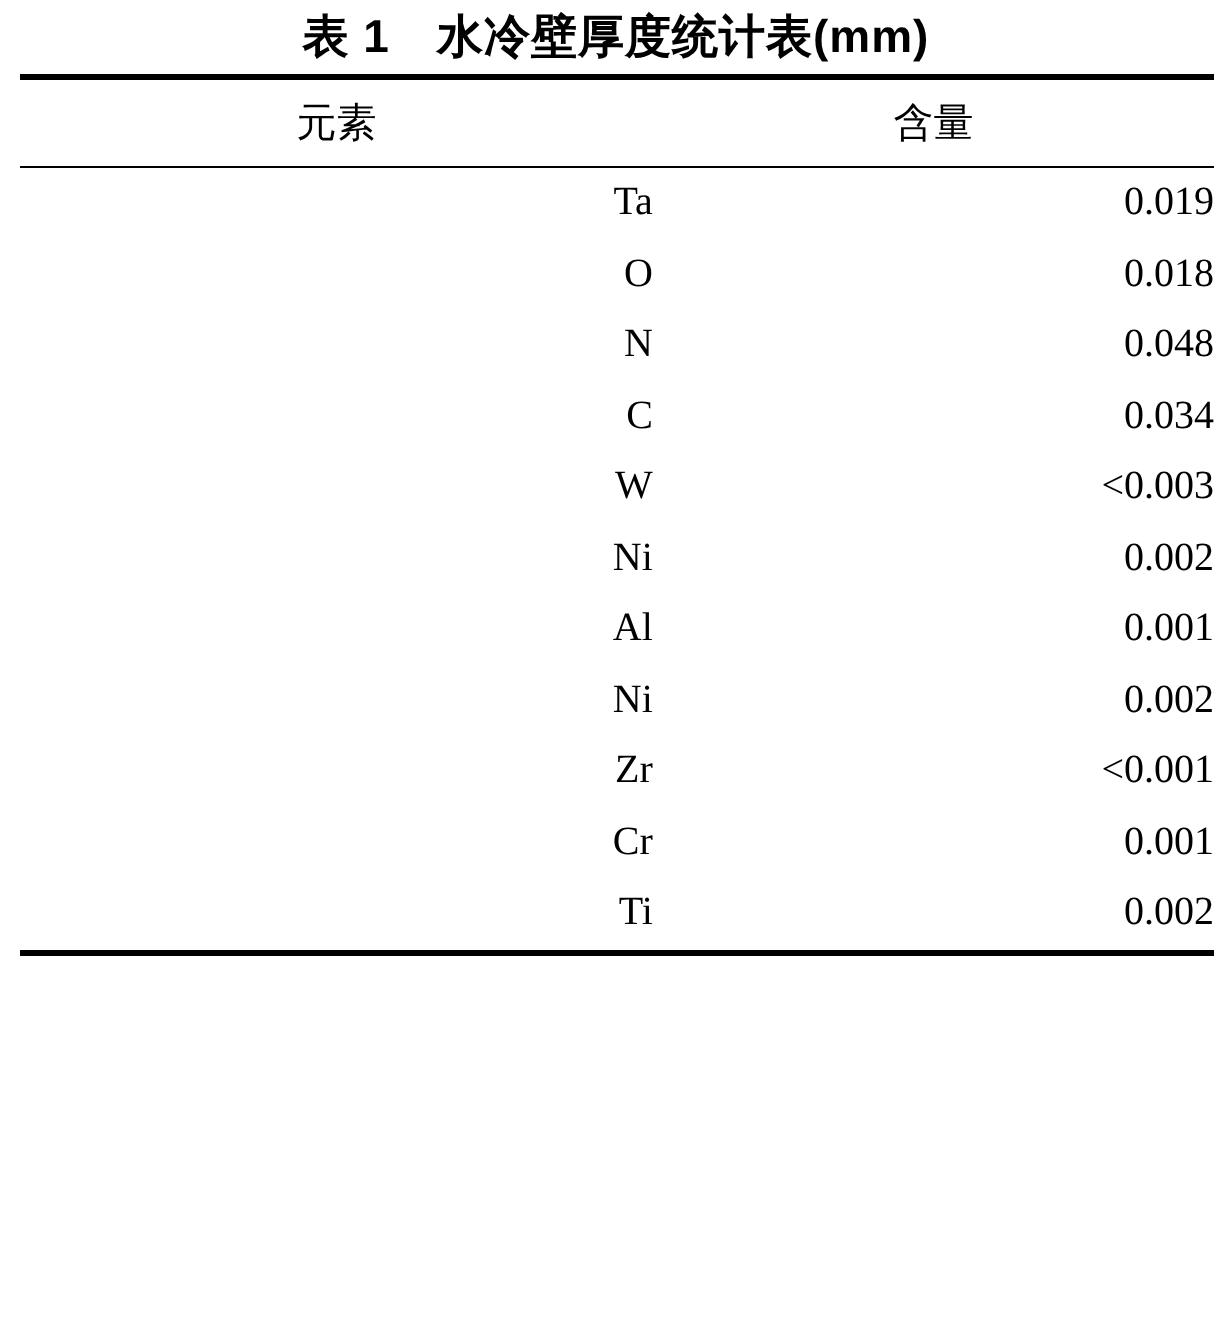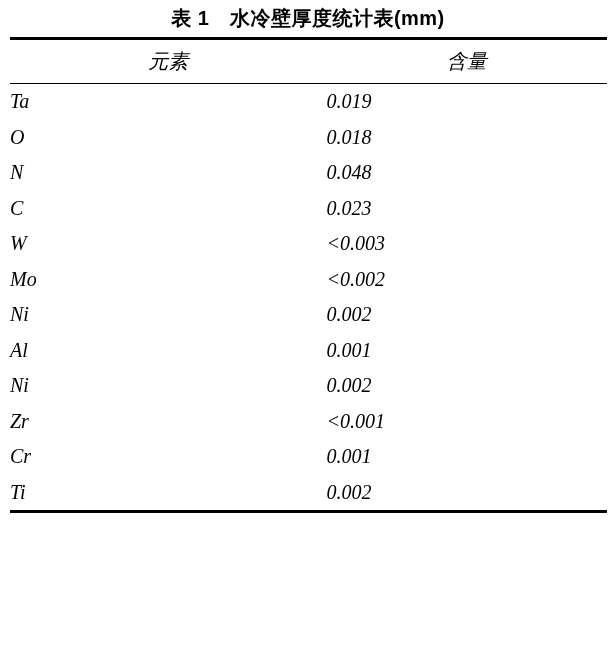--- a/index.html
+++ b/index.html
@@ -19,48 +19,47 @@
     height: 666px;
     position: relative;
   }
   .table-title {
     height: 37px;
     display: flex;
     align-items: center;
     justify-content: center;
     font-family: "Liberation Sans", "DejaVu Sans", sans-serif;
     font-weight: bold;
-    font-size: 20px;
+    font-size: 23px;
     letter-spacing: 0.5px;
     white-space: pre;
   }
   table.stat-table {
     border-collapse: collapse;
     table-layout: fixed;
     width: 597px;
     margin-left: 10px;
     border-top: 3px solid #000000;
     border-bottom: 3px solid #000000;
-    font-style: italic;
   }
   table.stat-table thead tr {
     border-bottom: 1.5px solid #000000;
   }
   table.stat-table th {
     height: 43px;
     font-weight: normal;
     font-size: 20px;
     text-align: center;
     vertical-align: middle;
     padding: 0;
   }
   table.stat-table td {
     height: 35.5px;
     font-size: 20px;
-    text-align: left;
+    text-align: right;
     vertical-align: middle;
     padding: 0;
   }
   table.stat-table col.col-element { width: 53%; }
   table.stat-table col.col-content { width: 47%; }
 </style>
 </head>
 <body>
 
 <div class="page">
@@ -86,29 +85,25 @@
         <tr>
         <td>O</td>
         <td>0.018</td>
       </tr>
         <tr>
         <td>N</td>
         <td>0.048</td>
       </tr>
         <tr>
         <td>C</td>
-        <td>0.023</td>
+        <td>0.034</td>
       </tr>
         <tr>
         <td>W</td>
         <td>&lt;0.003</td>
-      </tr>
-        <tr>
-        <td>Mo</td>
-        <td>&lt;0.002</td>
       </tr>
         <tr>
         <td>Ni</td>
         <td>0.002</td>
       </tr>
         <tr>
         <td>Al</td>
         <td>0.001</td>
       </tr>
         <tr>

